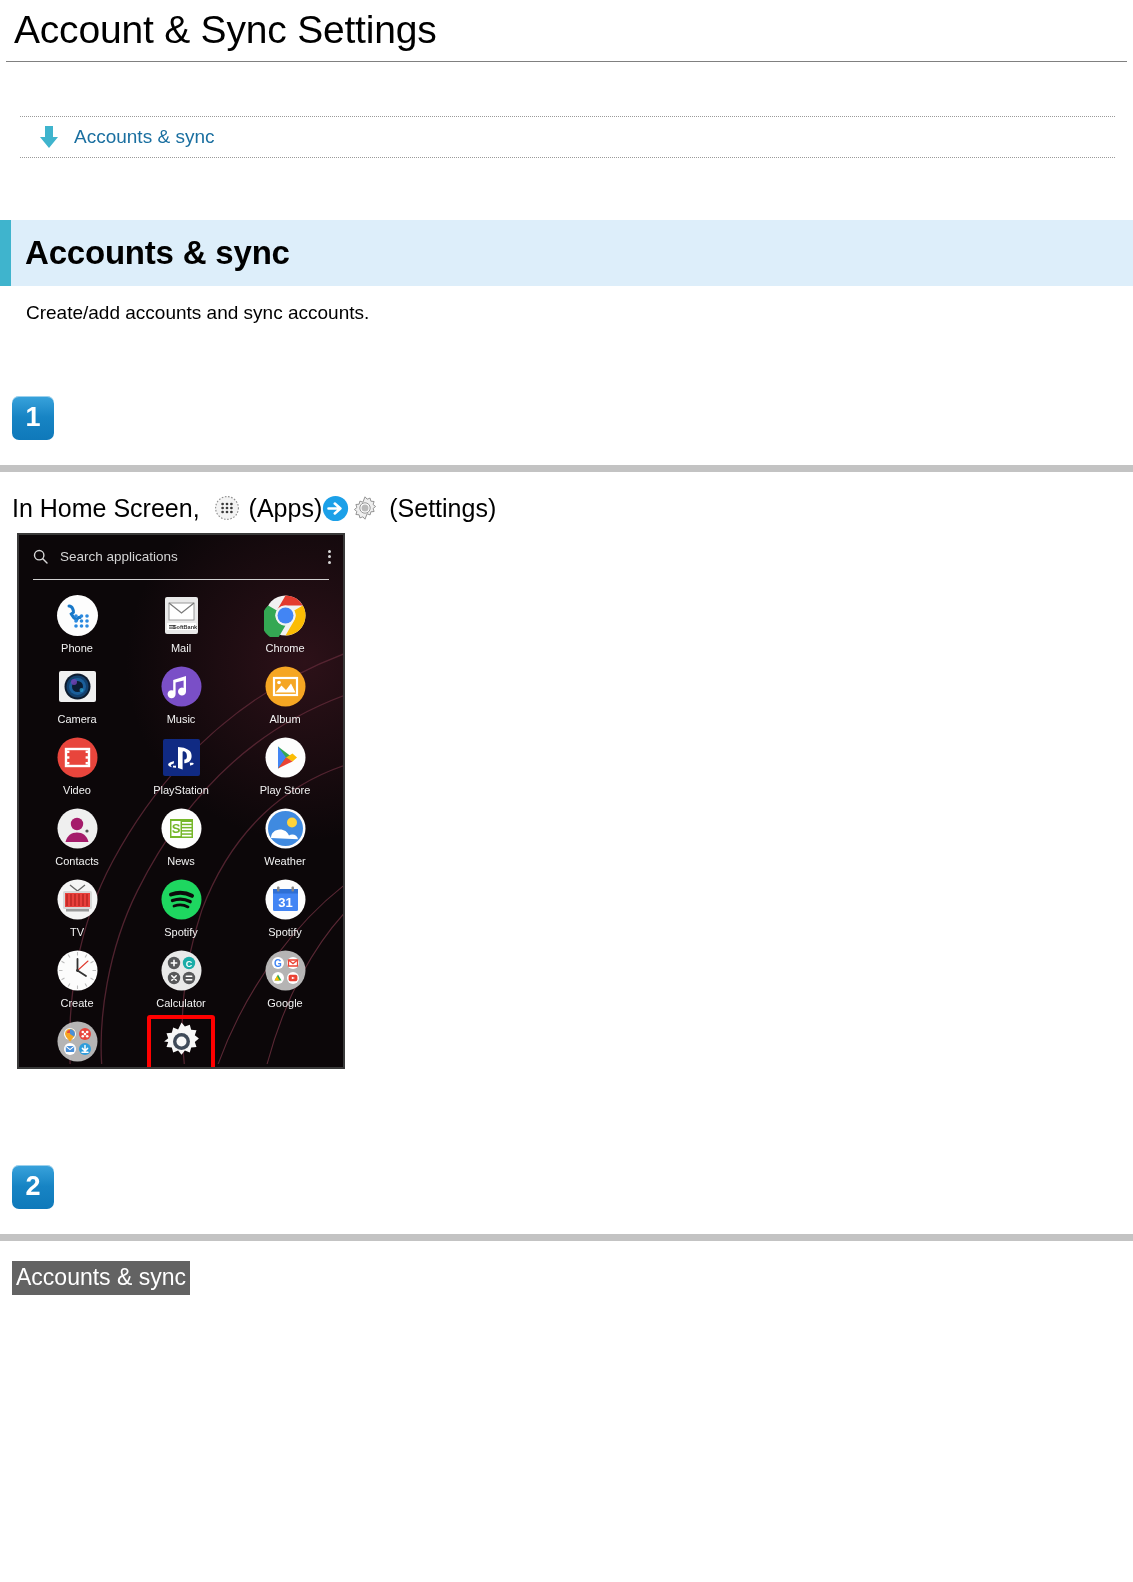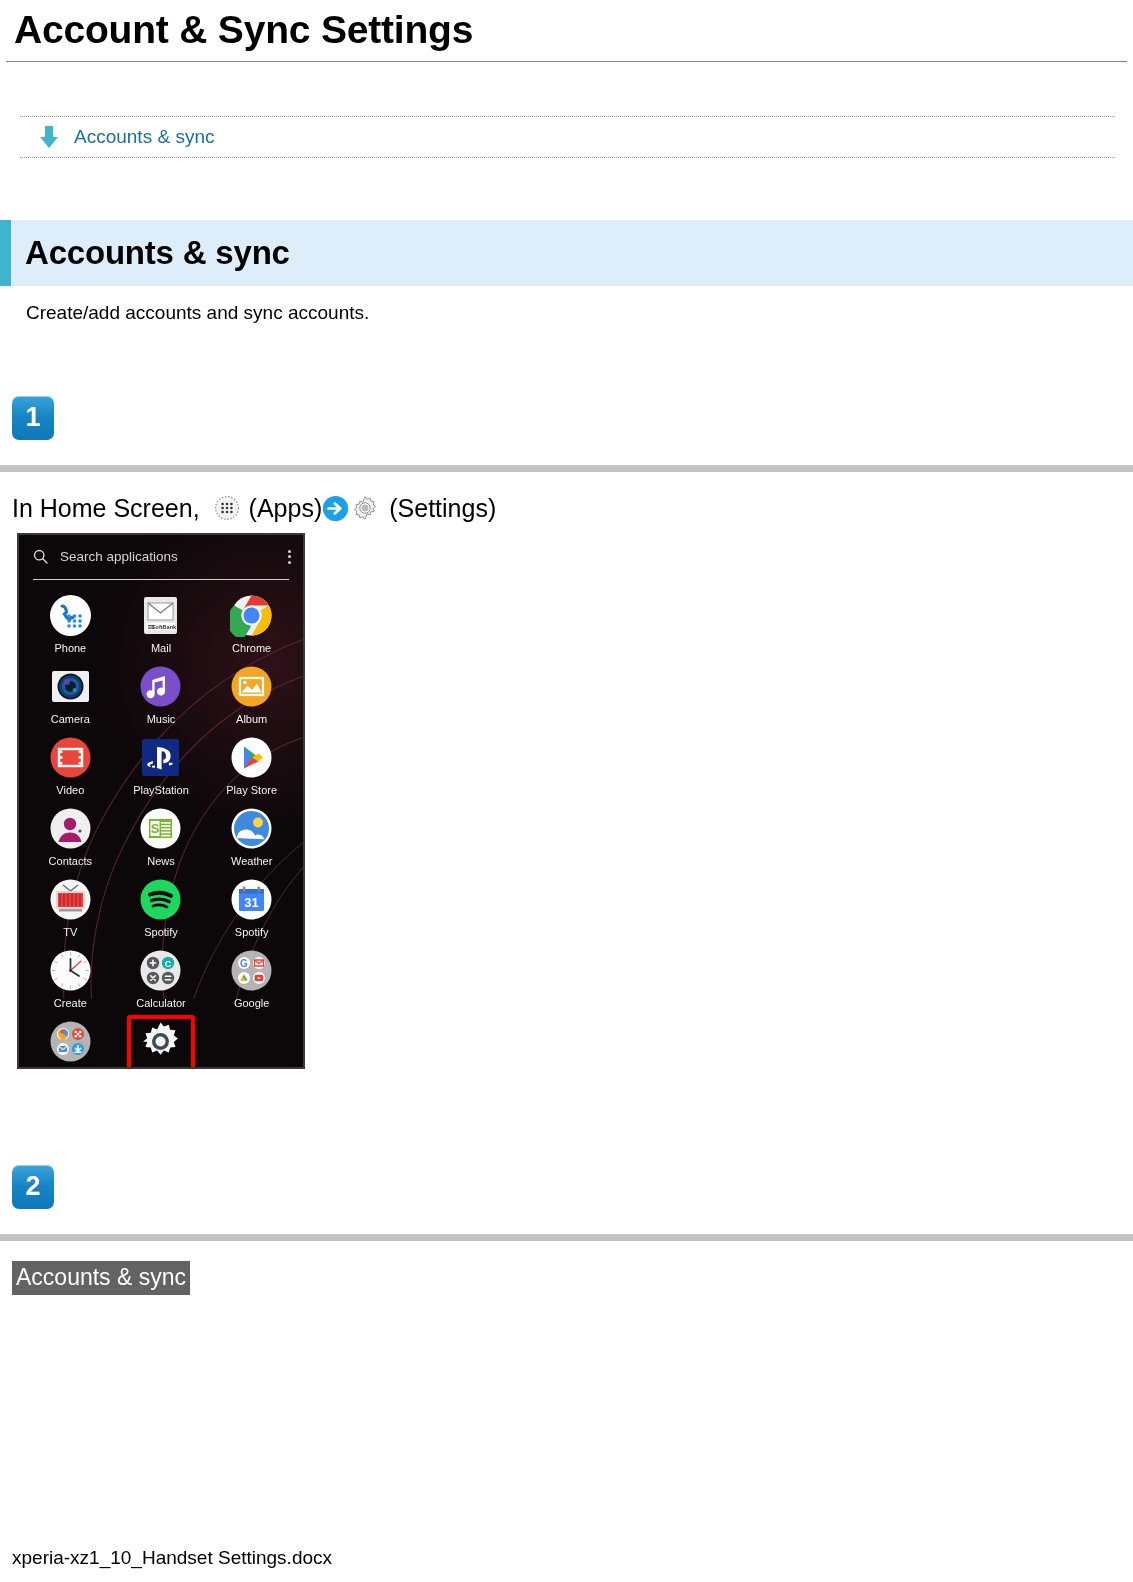--- a/index.html
+++ b/index.html
@@ -10,21 +10,21 @@
     background: #ffffff;
     font-family: "Liberation Sans", sans-serif;
     color: #000;
     position: relative;
     overflow: hidden;
   }
 
   
   .page-title {
     font-size: 39px;
-    font-weight: bold;
+    font-weight: normal;
     letter-spacing: -0.2px;
     padding: 8px 0 0 14px;
     line-height: 1.15;
   }
   .title-rule {
     border-bottom: 1.2px solid #808080;
     margin: 8px 6px 0 6px;
   }
 
   
@@ -95,21 +95,21 @@
     padding: 22px 0 0 12px;
     display: flex;
     align-items: center;
     white-space: nowrap;
   }
   .inline-ico { display:inline-block; vertical-align:middle; }
 
   
   .phone-shot {
     position: relative;
-    width: 288px;
+    width: 328px;
     height: 536px;
     margin: 10px 0 0 17px;
     background: #0a0a0a;
     border: 2px solid #3a3a3a;
     overflow: hidden;
   }
   .shot-bg {
     position:absolute; inset:0;
     background:
       radial-gradient(circle at 88% 24%, rgba(120,40,60,.30) 0%, rgba(0,0,0,0) 36%),
@@ -626,14 +626,13 @@
   </div>
 </div>
 
 <div class="step2-wrap">
   <div class="step-badge">2</div>
   <div class="step-rule"></div>
   <div class="highlight-text">Accounts &amp; sync</div>
 </div>
 
 <div class="footer">
-  <div>xperia-xz1_10_Handset Settings.docx</div>
 </div>
 
 </body></html>

